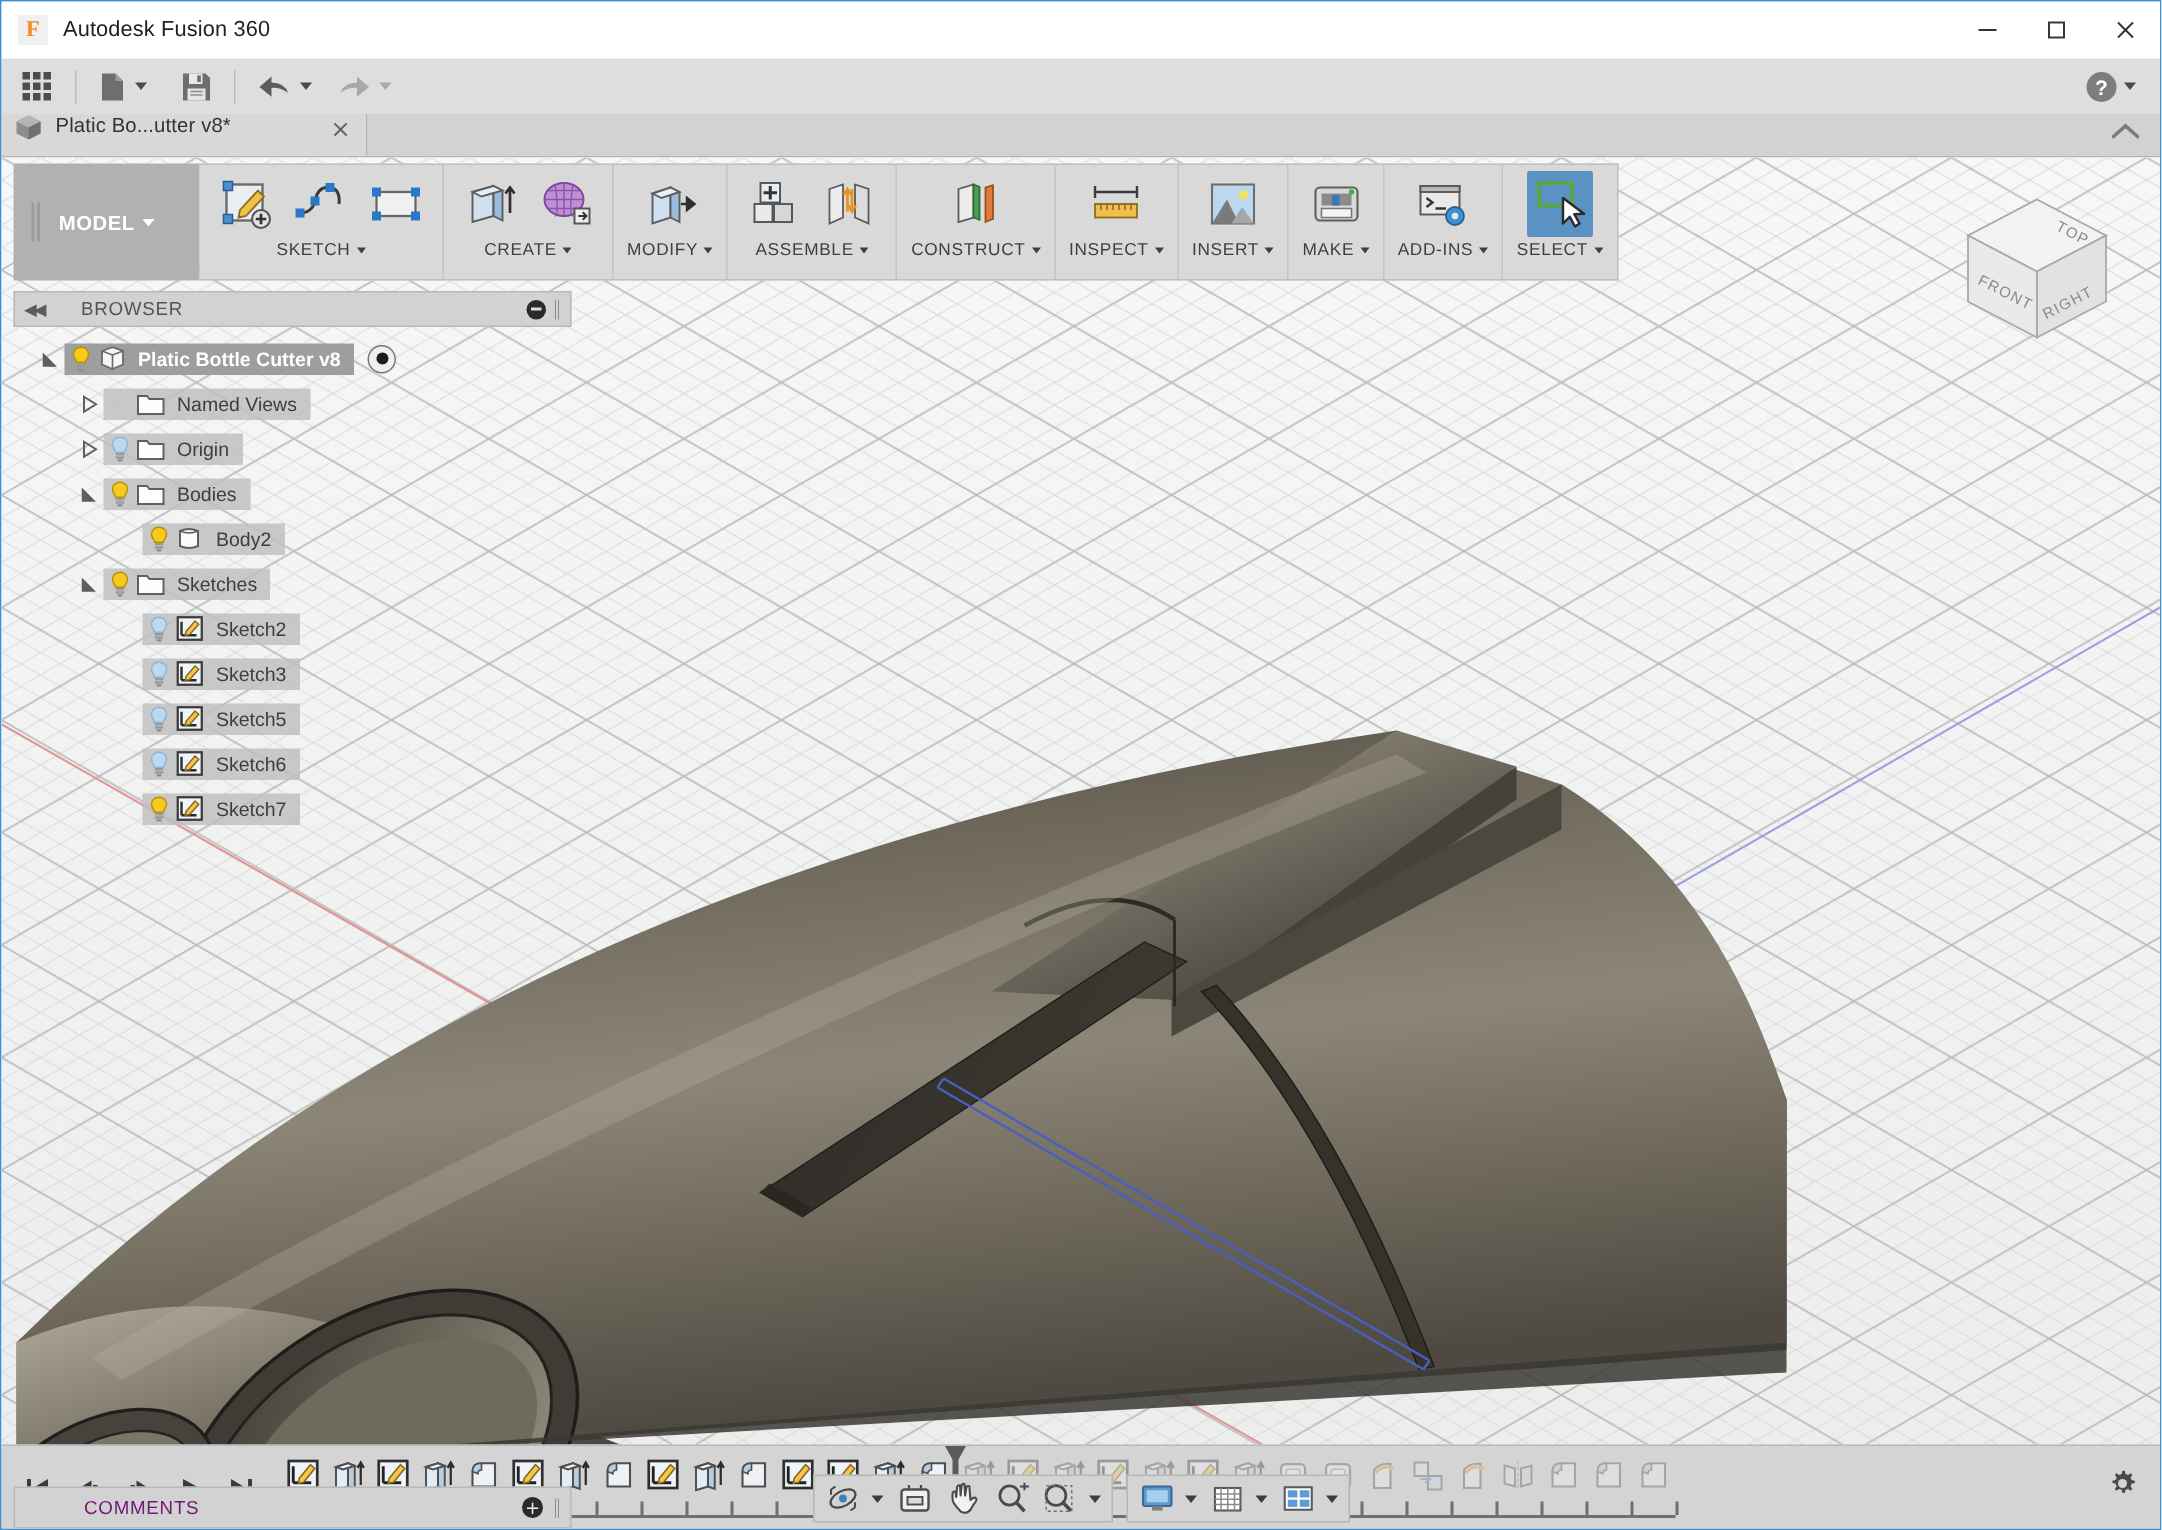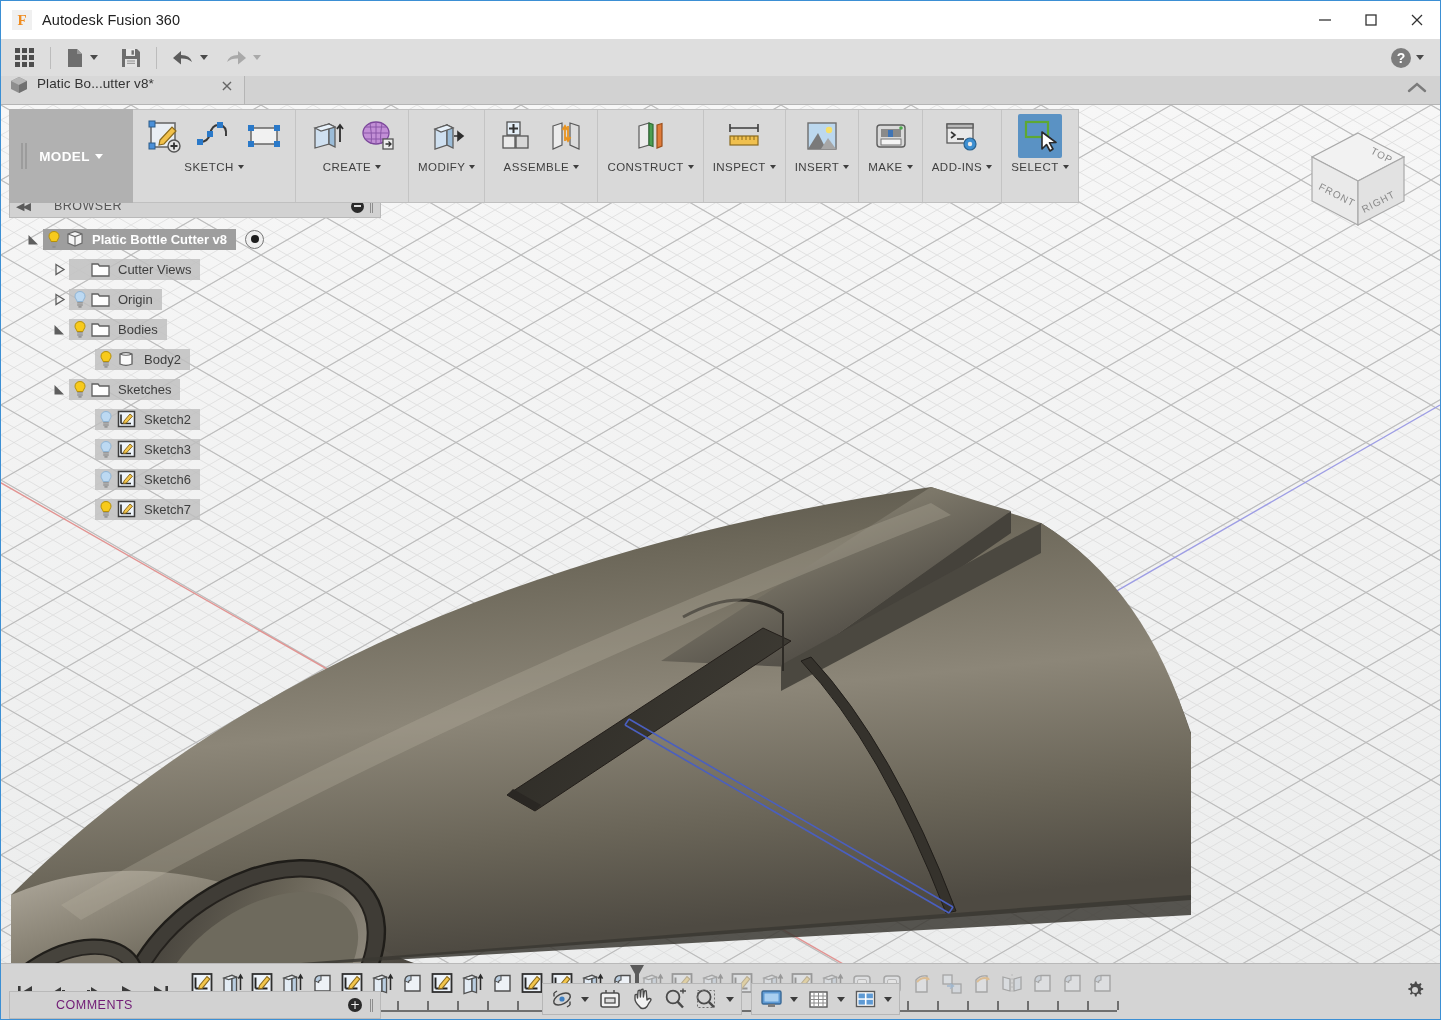--- a/index.html
+++ b/index.html
@@ -97,21 +97,21 @@
   
   .viewport {
     position: absolute; left: 0; top: 104px; width: 1439px; height: 858px;
     overflow: hidden;
     background: #f3f3f3;
   }
   .vp-grid { position: absolute; inset: 0; }
 
   
   .ribbon {
-    position: absolute; left: 8px; top: 108px; height: 94px;
+    position: absolute; left: 8px; top: 108px; height: 78px;
     display: flex; align-items: stretch;
     z-index: 40;
   }
   .model-chip {
     width: 124px; background: #b1b1b1;
     display: flex; align-items: center; justify-content: center;
     color: #fff; font-size: 13.5px; font-weight: bold; letter-spacing: .4px;
     position: relative;
   }
   .model-chip .grip {
@@ -737,21 +737,21 @@
           <div class="twist">
             <svg width="13" height="13" viewBox="0 0 13 13">
               <path d="M3 1.5 L11 6.5 L3 11.5 Z" fill="none" stroke="#5e5e5e" stroke-width="1.3"></path>
             </svg>
           </div>
           <div class="chip">
             <span class="bulb"><svg width="16" height="18"></svg></span>
             <span class="ticon"><svg width="21" height="18" viewBox="0 0 21 18">
                 <path d="M2 4 h6 l1.6 2 h9.4 v10 h-17 z" fill="#fdfdfd" stroke="#5f5f5f" stroke-width="1.3"></path>
               </svg></span>
-            <span class="tlabel">Cutter Views</span>
+            <span class="tlabel">Named Views</span>
           </div>
         </div>
         <div class="trow">
           <div style="flex: 0 0 40px;"></div>
           <div class="twist">
             <svg width="13" height="13" viewBox="0 0 13 13">
               <path d="M3 1.5 L11 6.5 L3 11.5 Z" fill="none" stroke="#5e5e5e" stroke-width="1.3"></path>
             </svg>
           </div>
           <div class="chip">
@@ -857,20 +857,40 @@
                 <rect x="5.2" y="12" width="5.6" height="1.6" fill="#9a9a9a"></rect>
                 <rect x="5.2" y="14.2" width="5.6" height="1.6" fill="#9a9a9a"></rect>
                 <rect x="6.4" y="16.2" width="3.2" height="1.4" fill="#8a8a8a"></rect>
               </svg></span>
             <span class="ticon"><svg width="21" height="18" viewBox="0 0 21 18">
                 <rect x="2.5" y="1.5" width="16" height="15" fill="#eef4fa" stroke="#3b3b3b" stroke-width="1.5"></rect>
                 <path d="M5 13.5 h10 M5 13.5 v-9" fill="none" stroke="#2b2b2b" stroke-width="1.6"></path>
                 <path d="M8 11 L14 4 L16.5 6.2 L10.4 13 L7.4 13.6 Z" fill="#f3c64c" stroke="#8a6a1e" stroke-width="1"></path>
               </svg></span>
             <span class="tlabel">Sketch3</span>
+          </div>
+        </div>
+        <div class="trow">
+          <div style="flex: 0 0 66px;"></div>
+          <div class="twist">
+            <svg width="13" height="13"></svg>
+          </div>
+          <div class="chip">
+            <span class="bulb"><svg width="16" height="18" viewBox="0 0 16 18">
+                <path d="M8 1.5 C11 1.5 13 3.6 13 6.2 C13 8.4 11.3 9.6 10.9 11.5 L5.1 11.5 C4.7 9.6 3 8.4 3 6.2 C3 3.6 5 1.5 8 1.5 Z" fill="#bcd9f2" stroke="#8fb4d4" stroke-width="1"></path>
+                <rect x="5.2" y="12" width="5.6" height="1.6" fill="#9a9a9a"></rect>
+                <rect x="5.2" y="14.2" width="5.6" height="1.6" fill="#9a9a9a"></rect>
+                <rect x="6.4" y="16.2" width="3.2" height="1.4" fill="#8a8a8a"></rect>
+              </svg></span>
+            <span class="ticon"><svg width="21" height="18" viewBox="0 0 21 18">
+                <rect x="2.5" y="1.5" width="16" height="15" fill="#eef4fa" stroke="#3b3b3b" stroke-width="1.5"></rect>
+                <path d="M5 13.5 h10 M5 13.5 v-9" fill="none" stroke="#2b2b2b" stroke-width="1.6"></path>
+                <path d="M8 11 L14 4 L16.5 6.2 L10.4 13 L7.4 13.6 Z" fill="#f3c64c" stroke="#8a6a1e" stroke-width="1"></path>
+              </svg></span>
+            <span class="tlabel">Sketch5</span>
           </div>
         </div>
         <div class="trow">
           <div style="flex: 0 0 66px;"></div>
           <div class="twist">
             <svg width="13" height="13"></svg>
           </div>
           <div class="chip">
             <span class="bulb"><svg width="16" height="18" viewBox="0 0 16 18">
                 <path d="M8 1.5 C11 1.5 13 3.6 13 6.2 C13 8.4 11.3 9.6 10.9 11.5 L5.1 11.5 C4.7 9.6 3 8.4 3 6.2 C3 3.6 5 1.5 8 1.5 Z" fill="#bcd9f2" stroke="#8fb4d4" stroke-width="1"></path>

